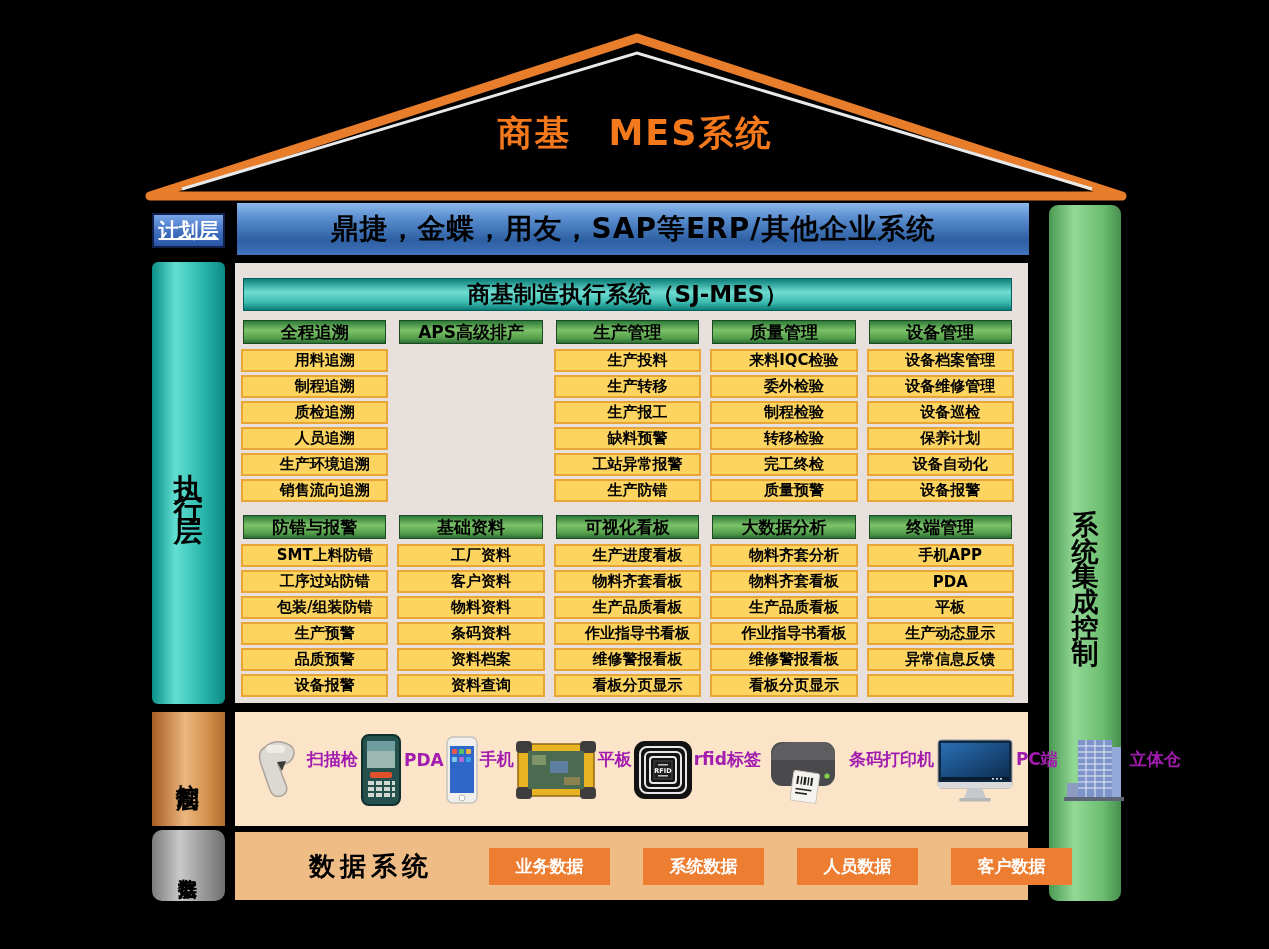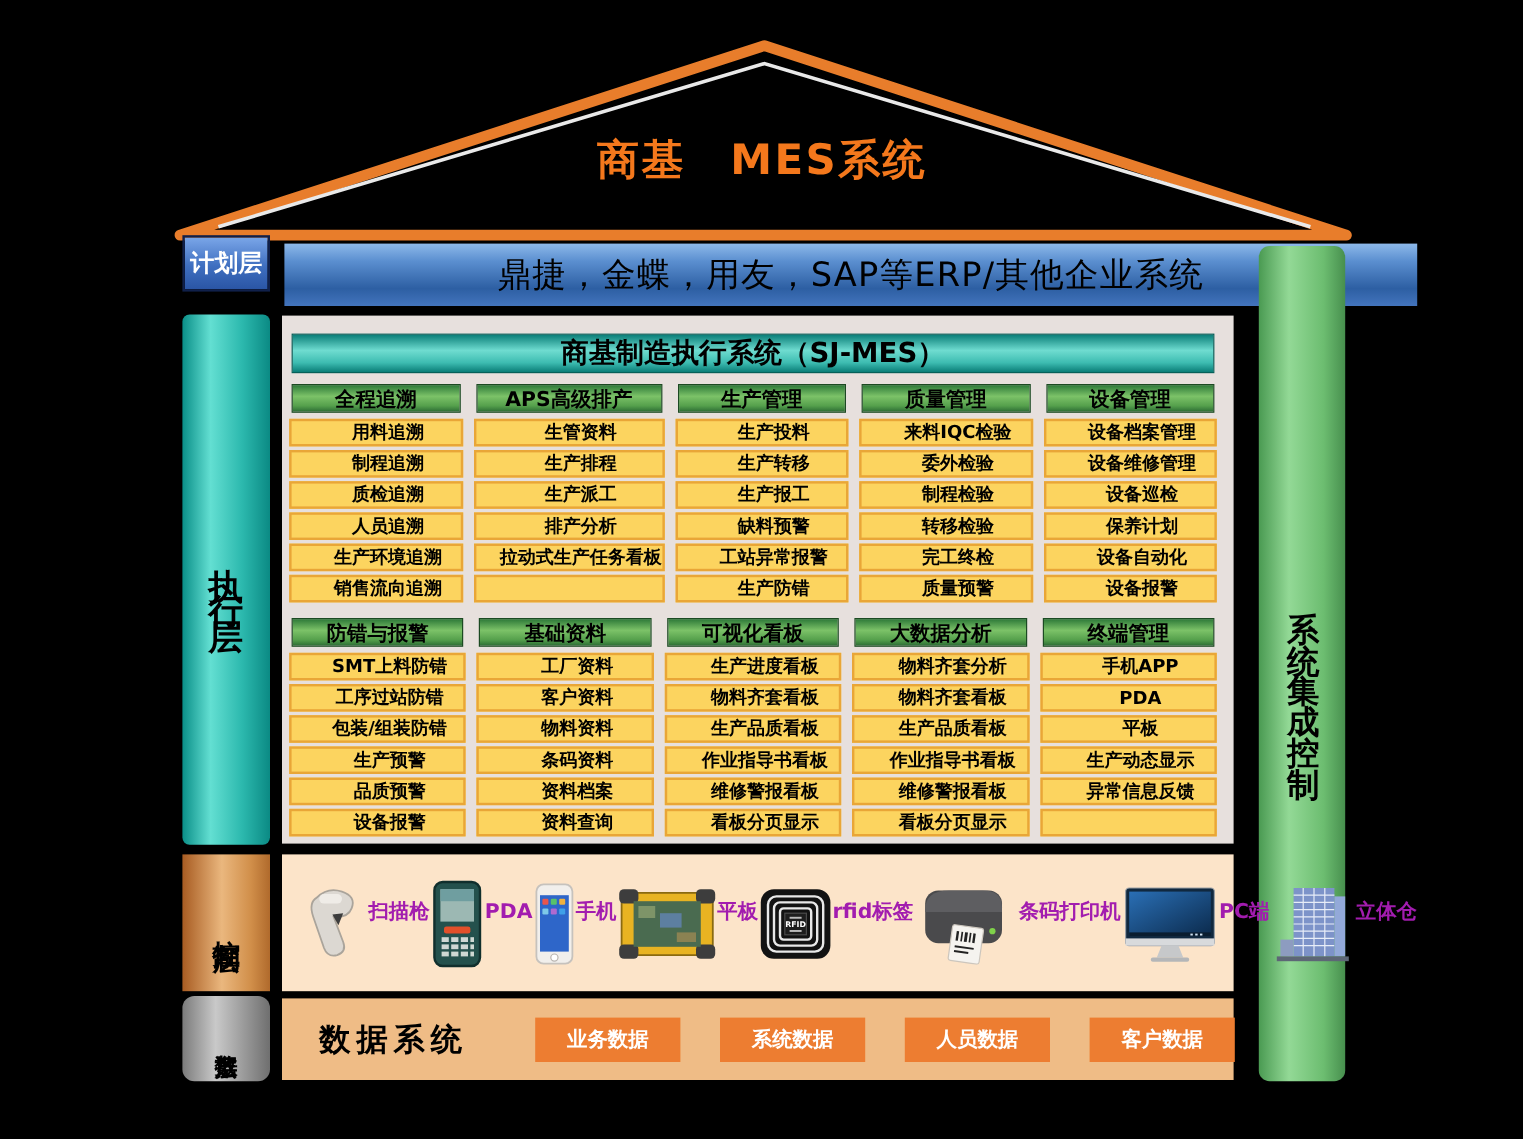--- a/index.html
+++ b/index.html
@@ -7,39 +7,39 @@
   .stage{position:relative;width:1269px;height:949px;background:#000;overflow:hidden;}
 
   
   .roof-svg{position:absolute;left:140px;top:26px;width:992px;height:180px;}
   .roof-title{position:absolute;left:420px;top:110px;width:430px;text-align:center;
     font-size:35px;font-weight:bold;color:#F4781C;letter-spacing:2px;white-space:pre;}
 
   
   .layer-label{position:absolute;display:flex;align-items:center;justify-content:center;
     font-weight:bold;color:#000;}
-  .lbl-plan{left:152px;top:196px;width:73px;height:47px;
+  .lbl-plan{left:152px;top:213px;width:73px;height:35px;
     background:linear-gradient(to bottom,#7aa6e8 0%,#3f6fc0 55%,#2a55a5 100%);
-    border:2px solid #10204a;color:#fff;font-size:20px;}
+    border:2px solid #10204a;color:#fff;font-size:20px;text-decoration:underline;}
   .lbl-exec{left:152px;top:262px;width:73px;height:442px;border-radius:6px;
     background:linear-gradient(to right,#0a8f88 0%,#63dfd2 32%,#2cb9ae 68%,#0b8a84 100%);}
   .lbl-ctrl{left:152px;top:712px;width:73px;height:114px;
     background:linear-gradient(to right,#a85c22 0%,#eab77e 45%,#d18f4a 78%,#b06a2c 100%);}
   .lbl-data{left:152px;top:830px;width:73px;height:71px;border-radius:10px;
     background:linear-gradient(to right,#7b7b7b 0%,#c9c9c9 38%,#8f8f8f 78%,#6f6f6f 100%);}
   .vtext{writing-mode:vertical-rl;text-orientation:upright;}
   .lbl-exec .vtext{font-size:29px;letter-spacing:22px;}
   .lbl-ctrl .vtext{font-size:23px;letter-spacing:3px;}
   .lbl-data .vtext{font-size:19px;letter-spacing:1px;}
 
   
-  .erp-bar{position:absolute;left:237px;top:203px;width:944px;height:52px;
+  .erp-bar{position:absolute;left:237px;top:203px;width:792px;height:52px;
     background:linear-gradient(to bottom,#8db9ea 0%,#5b8fd0 28%,#2d5fa3 72%,#4374bd 100%);
     display:flex;align-items:center;justify-content:center;
-    font-size:28px;font-weight:normal;color:#000;letter-spacing:1px;text-align:center;}
+    font-size:28px;font-weight:bold;color:#000;letter-spacing:1px;text-align:center;}
 
   
   .sys-bar{position:absolute;left:1049px;top:205px;width:72px;height:696px;border-radius:9px;
     background:linear-gradient(to right,#4a9a52 0%,#93d996 35%,#6cbd70 75%,#478f4e 100%);
     display:flex;align-items:center;justify-content:center;}
   .sys-bar .vtext{font-size:27px;font-weight:bold;letter-spacing:26px;padding-top:26px;}
 
   
   .exec-panel{position:absolute;left:235px;top:263px;width:793px;height:440px;background:#e7e0dd;}
   .sjmes-header{position:absolute;left:8px;top:15px;right:16px;height:33px;
@@ -63,21 +63,21 @@
   
   .ctrl-panel{position:absolute;left:235px;top:712px;width:793px;height:114px;background:#fce4c9;
     display:flex;align-items:stretch;padding:5px 14px 4px 14px;}
   .device-cell{flex:1;display:flex;align-items:center;justify-content:flex-end;}
   .device-icon{flex:1;display:flex;align-items:center;justify-content:center;}
   .device-label{font-size:17px;font-weight:bold;color:#a21caf;white-space:nowrap;margin-bottom:20px;}
 
   
   .data-panel{position:absolute;left:235px;top:832px;width:793px;height:68px;background:#efbc86;
     display:flex;align-items:center;}
-  .data-title{margin-left:31px;font-size:26px;font-weight:bold;color:#000;letter-spacing:5px;white-space:nowrap;}
+  .data-title{margin-left:74px;font-size:26px;font-weight:bold;color:#000;letter-spacing:5px;white-space:nowrap;}
   .data-boxes{display:flex;gap:33px;margin-left:56px;}
   .data-box{width:121px;height:37px;background:#ED7D31;color:#fff;font-size:17px;font-weight:bold;
     display:flex;align-items:center;justify-content:center;white-space:nowrap;}
 </style>
 </head>
 <body>
 
 <div class="stage">
 
   <svg class="roof-svg" viewBox="0 0 992 180">
@@ -112,28 +112,20 @@
               <div class="mes-item">用料追溯</div>
               <div class="mes-item">制程追溯</div>
               <div class="mes-item">质检追溯</div>
               <div class="mes-item">人员追溯</div>
               <div class="mes-item">生产环境追溯</div>
               <div class="mes-item">销售流向追溯</div>
             </div>
           </div>
           <div class="mes-column">
             <div class="col-header">APS高级排产</div>
-            <div class="col-items">
-              <div class="mes-item">生管资料</div>
-              <div class="mes-item">生产排程</div>
-              <div class="mes-item">生产派工</div>
-              <div class="mes-item">排产分析</div>
-              <div class="mes-item">拉动式生产任务看板</div>
-              <div class="mes-item"></div>
-            </div>
           </div>
           <div class="mes-column">
             <div class="col-header">生产管理</div>
             <div class="col-items">
               <div class="mes-item">生产投料</div>
               <div class="mes-item">生产转移</div>
               <div class="mes-item">生产报工</div>
               <div class="mes-item">缺料预警</div>
               <div class="mes-item">工站异常报警</div>
               <div class="mes-item">生产防错</div>

